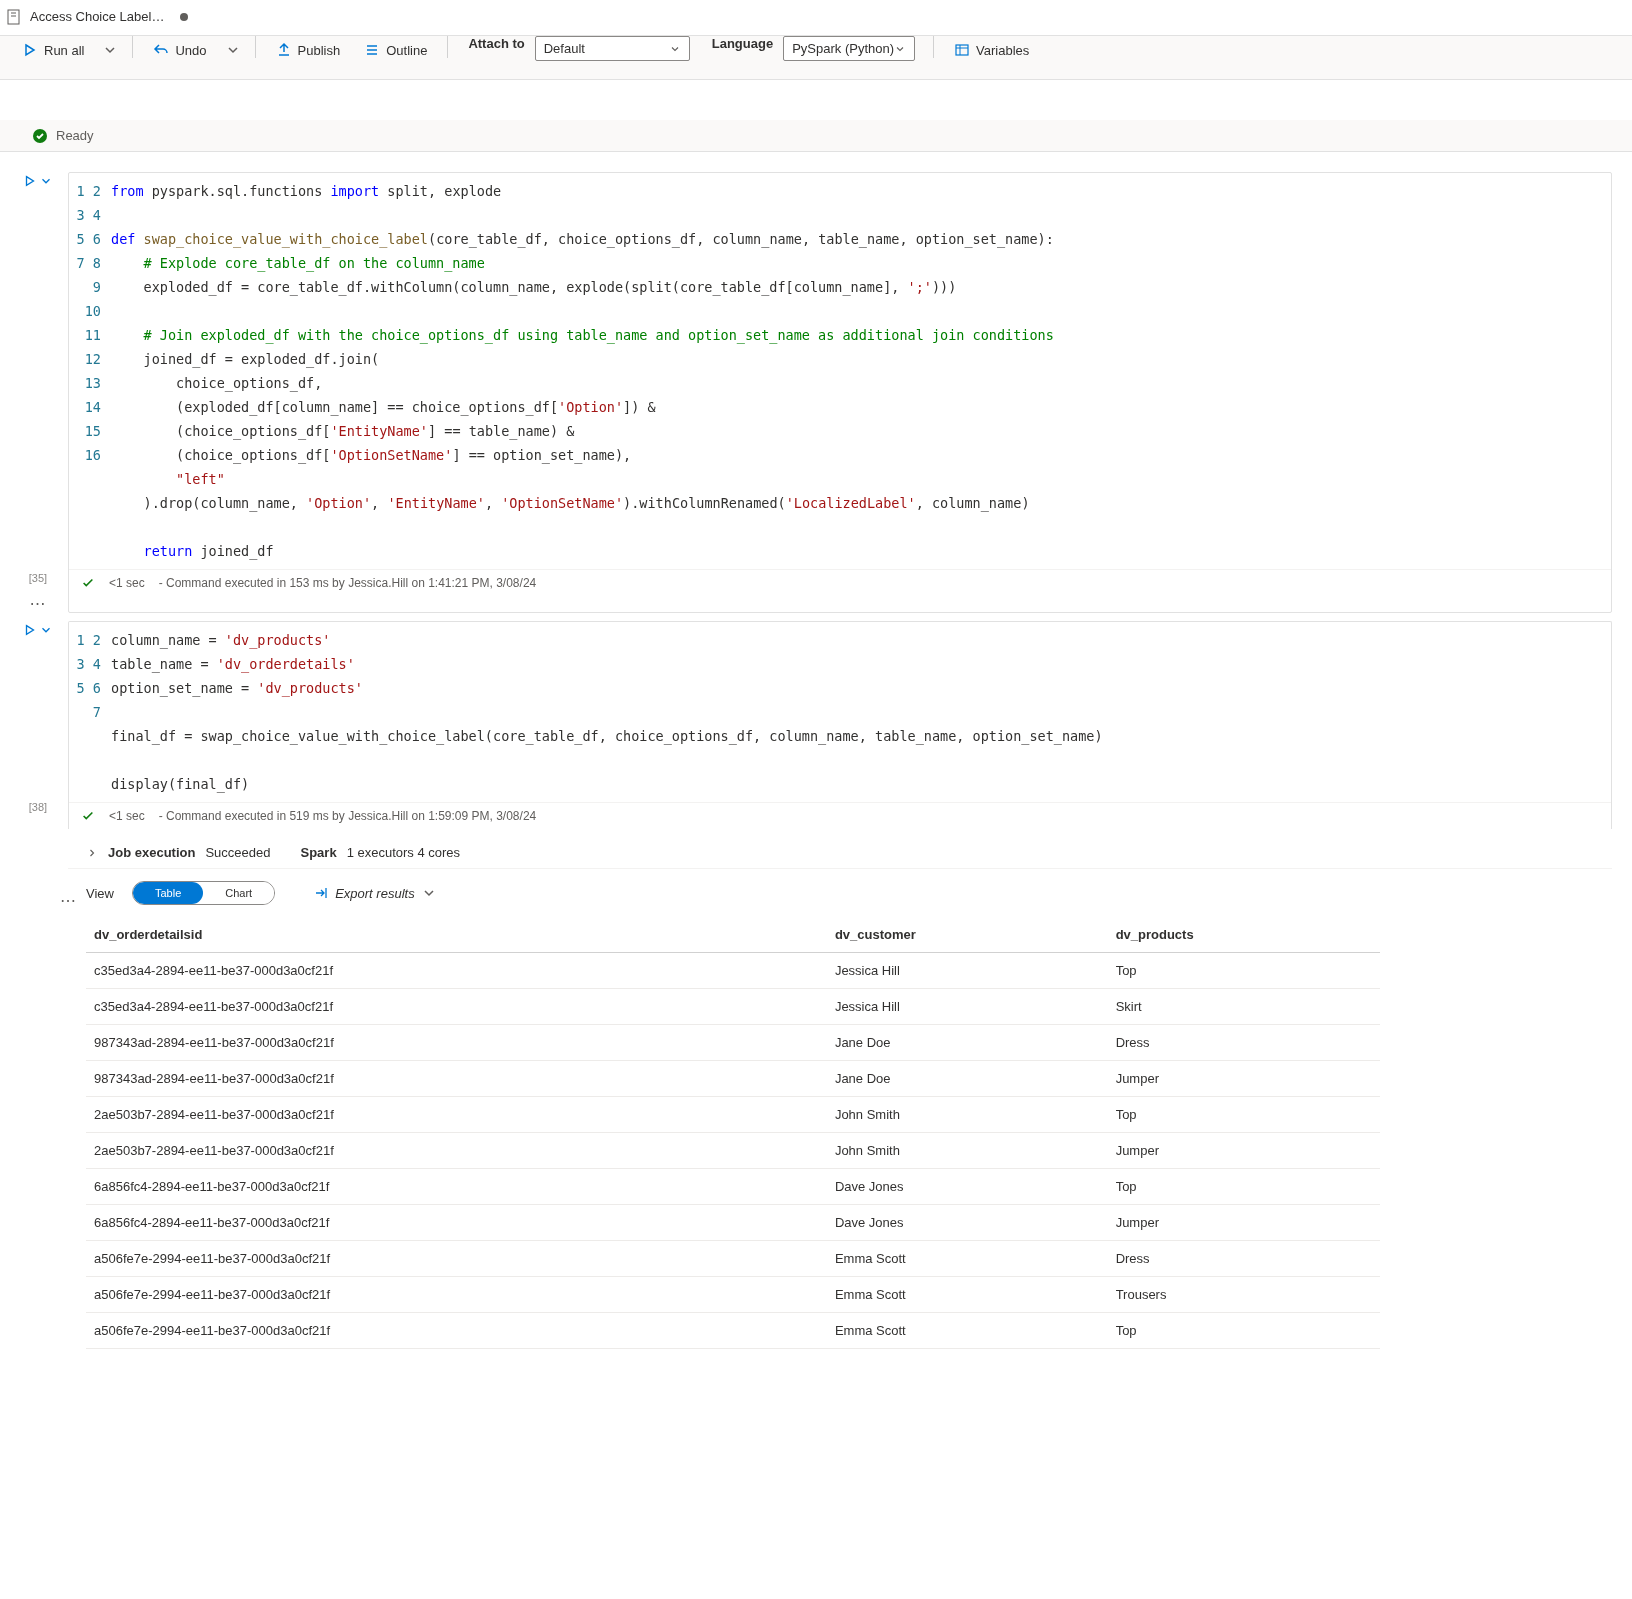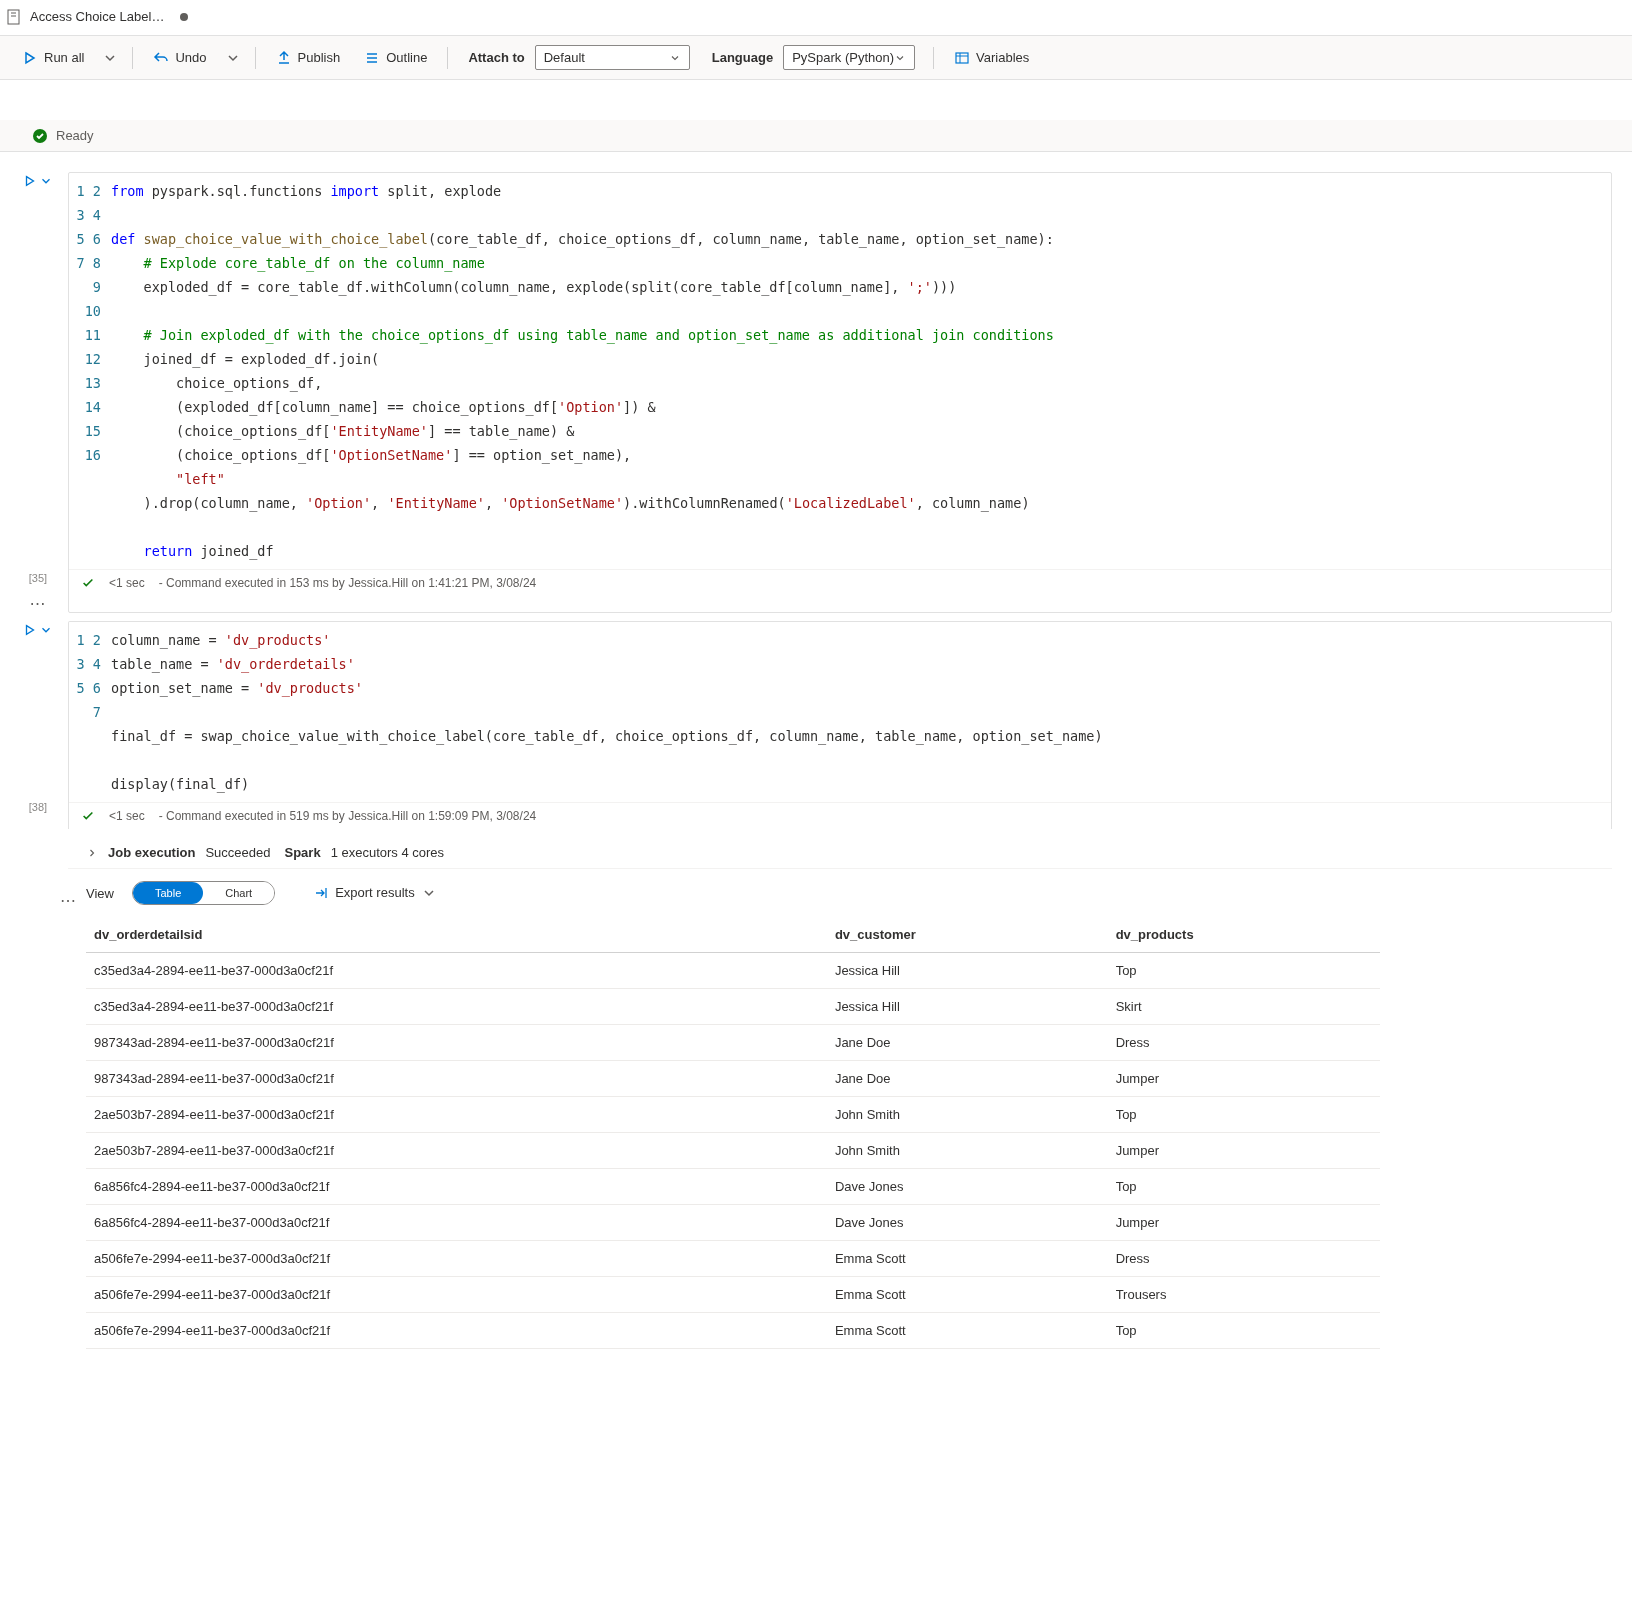--- a/index.html
+++ b/index.html
@@ -24,21 +24,21 @@
   gap: 8px;
   padding: 6px 16px 6px 6px;
   font-size: 13px;
   border-bottom: 2px solid #fff;
 }
 .tab svg { width: 16px; height: 16px; fill: #605e5c; }
 .tab .dot { width: 8px; height: 8px; border-radius: 50%; background: #605e5c; margin-left: 8px; }
 
 .toolbar {
   display: flex;
-  align-items: center;
+  align-items: flex-start;
   height: 44px;
   padding: 0 12px;
   border-bottom: 1px solid #e1e1e1;
   gap: 4px;
   background: #faf9f8;
 }
 .toolbar .btn {
   display: inline-flex;
   align-items: center;
   gap: 6px;
@@ -198,27 +198,29 @@
   border: 1px solid #8a8886;
   border-radius: 14px;
   overflow: hidden;
   font-size: 11px;
 }
 .toggle div { padding: 5px 22px; cursor: pointer; }
 .toggle .active { background: #0078d4; color: #fff; border-radius: 14px; }
 .toggle .inactive { background: #fff; color: #323130; }
 .export-btn {
   display: inline-flex;
+  align-items: center;
   gap: 6px;
   font-size: 13px;
   color: #323130;
   cursor: pointer;
   margin-left: 20px;
   border: none;
   background: none;
+  font-style: italic;
 }
 .export-btn svg { width: 16px; height: 16px; }
 
 table.results {
   width: calc(100% - 250px);
   border-collapse: collapse;
   margin-left: 18px;
   font-size: 13px;
 }
 table.results th {
@@ -434,21 +436,21 @@
   <span class="more-vertical" style="top:270px;">⋯</span>
   </div>
 
   <div class="output-section">
     <div class="job-exec">
       <svg class="chev" viewBox="0 0 16 16">
           <polyline points="6,4 10,8 6,12" fill="none" stroke="#605e5c" stroke-width="1.5"></polyline>
         </svg>
       <span class="label2">Job execution</span>
       <span class="suc">Succeeded</span>
-      <span class="label2" style="margin-left:4px;">Spark</span>
+      <span class="label2" style="margin-left:20px;">Spark</span>
       <span>1 executors 4 cores</span>
     </div>
 
     <div class="view-row">
       <span class="view-label">View</span>
       <div class="toggle">
         <div class="active">Table</div>
         <div class="inactive">Chart</div>
       </div>
       <button class="export-btn">

